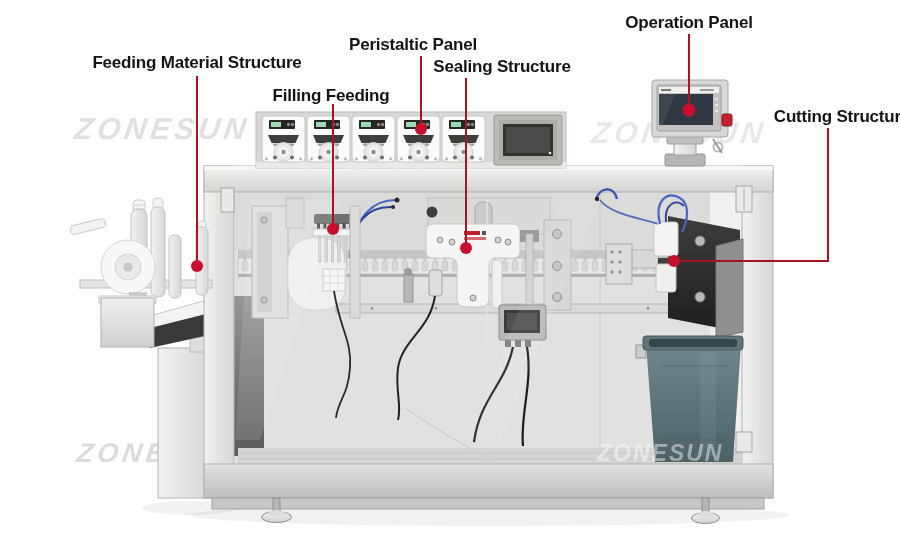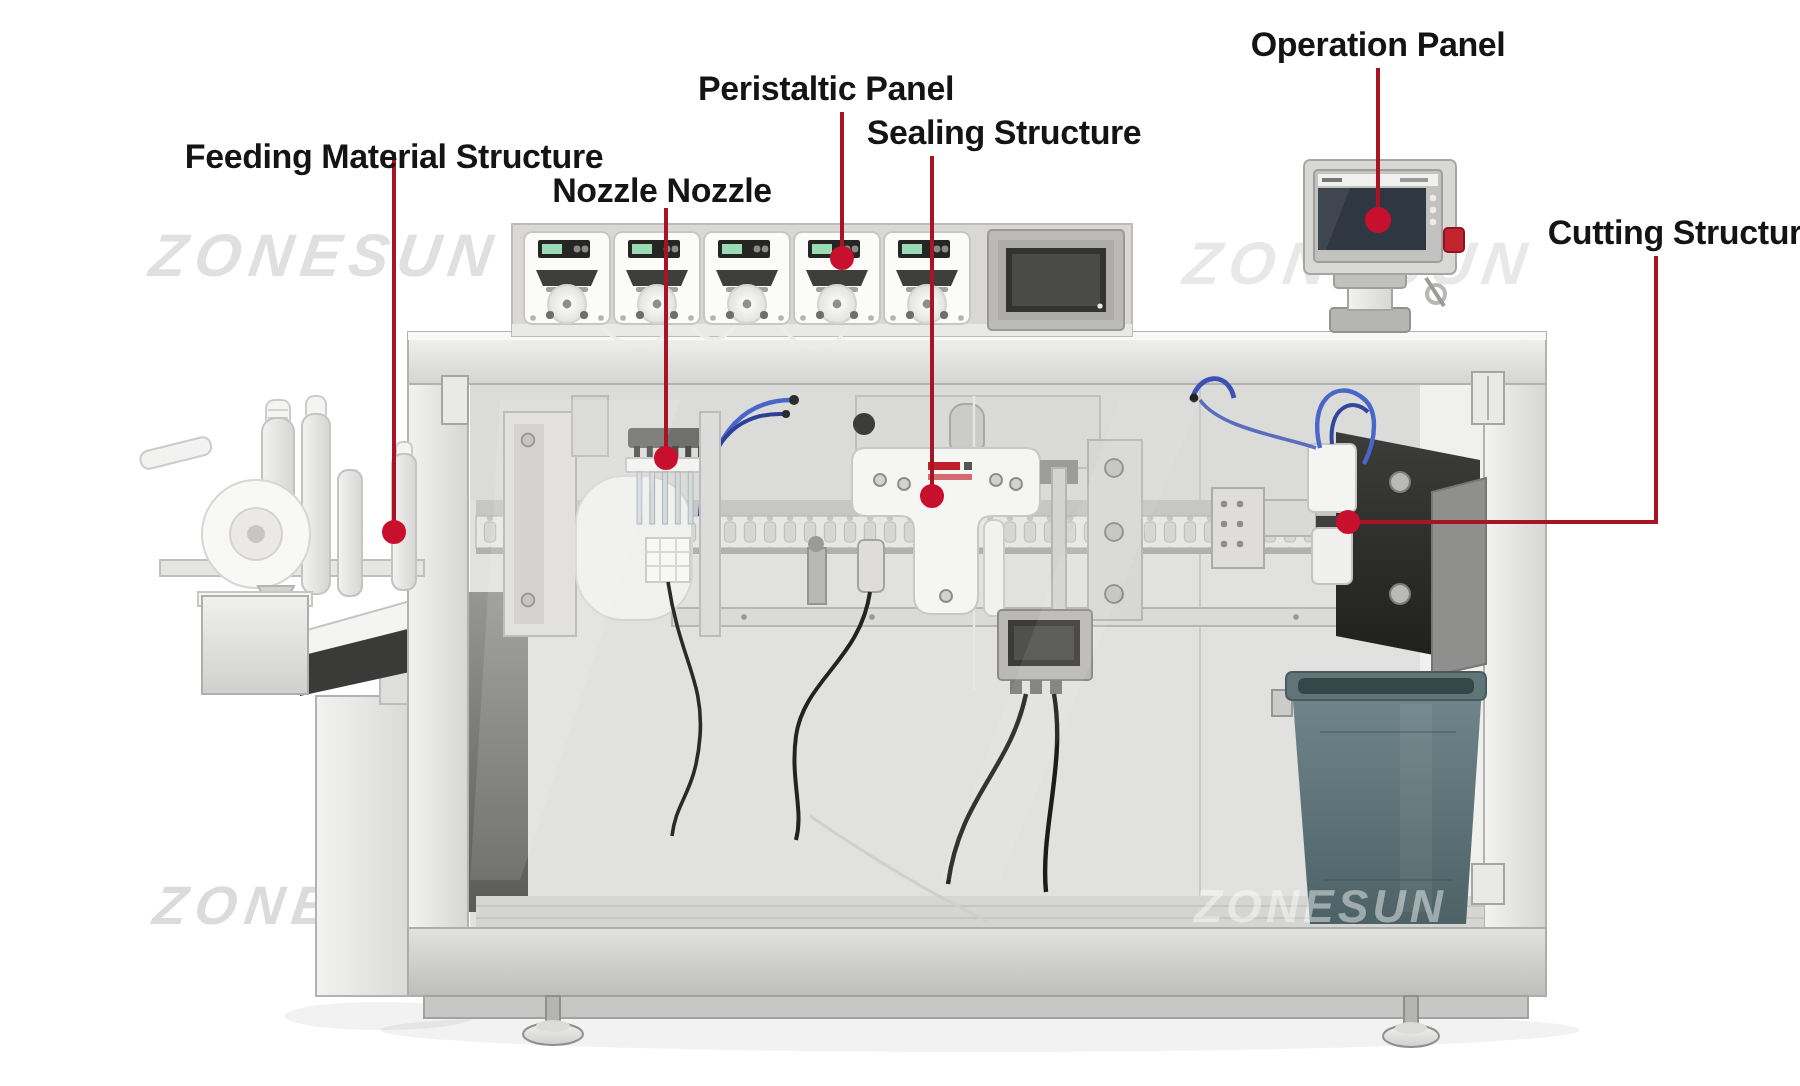--- a/index.html
+++ b/index.html
@@ -6,21 +6,21 @@
   .stage{position:relative;width:900px;height:543px;background:#ffffff;overflow:hidden;
          font-family:"Liberation Sans",sans-serif;}
   .wm{position:absolute;font-weight:700;font-style:italic;letter-spacing:4px;
       color:#9c9c9c;transform:skewX(-8deg);z-index:1;white-space:nowrap;}
   .wm1{left:75px;top:112px;font-size:30px;opacity:.30;}
   .wm2{left:592px;top:116px;font-size:30px;opacity:.22;}
   .wm3{left:77px;top:438px;font-size:27px;opacity:.36;}
   .machine-svg{position:absolute;left:0;top:0;z-index:2;}
   .callout-label{position:absolute;transform:translateX(-50%);font-weight:700;
       font-size:17px;letter-spacing:-0.2px;color:#141414;white-space:nowrap;z-index:3;}
-  .lbl-feeding{left:197px;top:53px;margin-top:16px;}
+  .lbl-feeding{left:197px;top:53px;}
   .lbl-filling{left:331px;top:86px;}
   .lbl-peristaltic{left:413px;top:35px;}
   .lbl-sealing{left:502px;top:57px;}
   .lbl-operation{left:689px;top:13px;}
   .lbl-cutting{left:822px;top:107px;margin-left:20px;}
 </style>
 </head>
 <body>
 
 <div class="stage">
@@ -333,18 +333,18 @@
       <line x1="466" y1="78" x2="466" y2="248"></line>
       <circle cx="466" cy="248" r="6" fill="#c8102e" stroke="none"></circle>
       <line x1="689" y1="34" x2="689" y2="110"></line>
       <circle cx="689" cy="110" r="6.5" fill="#c8102e" stroke="none"></circle>
       <polyline points="828,128 828,261 680,261" fill="none"></polyline>
       <circle cx="674" cy="261" r="6" fill="#c8102e" stroke="none"></circle>
     </g>
   </svg>
 
   <div class="callout-label lbl-feeding">Feeding Material Structure</div>
-  <div class="callout-label lbl-filling">Nozzle Nozzle</div>
+  <div class="callout-label lbl-filling">Filling Feeding</div>
   <div class="callout-label lbl-peristaltic">Peristaltic Panel</div>
   <div class="callout-label lbl-operation">Operation Panel</div>
   <div class="callout-label lbl-sealing">Sealing Structure</div>
   <div class="callout-label lbl-cutting">Cutting Structure</div>
 </div>
 
 </body></html>

